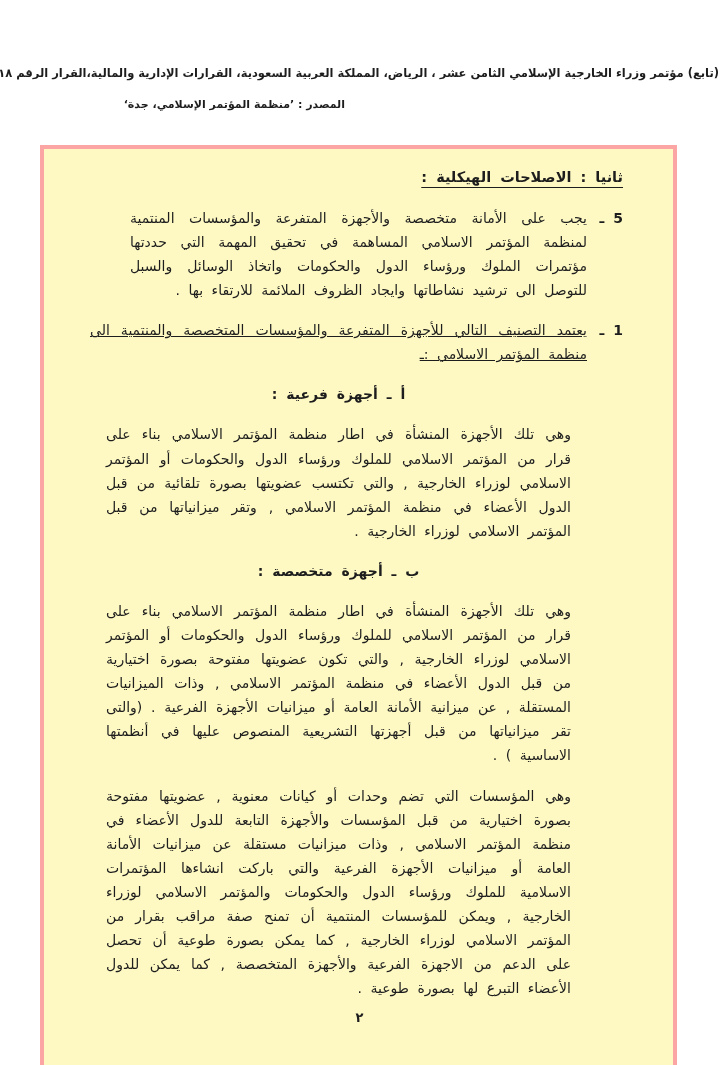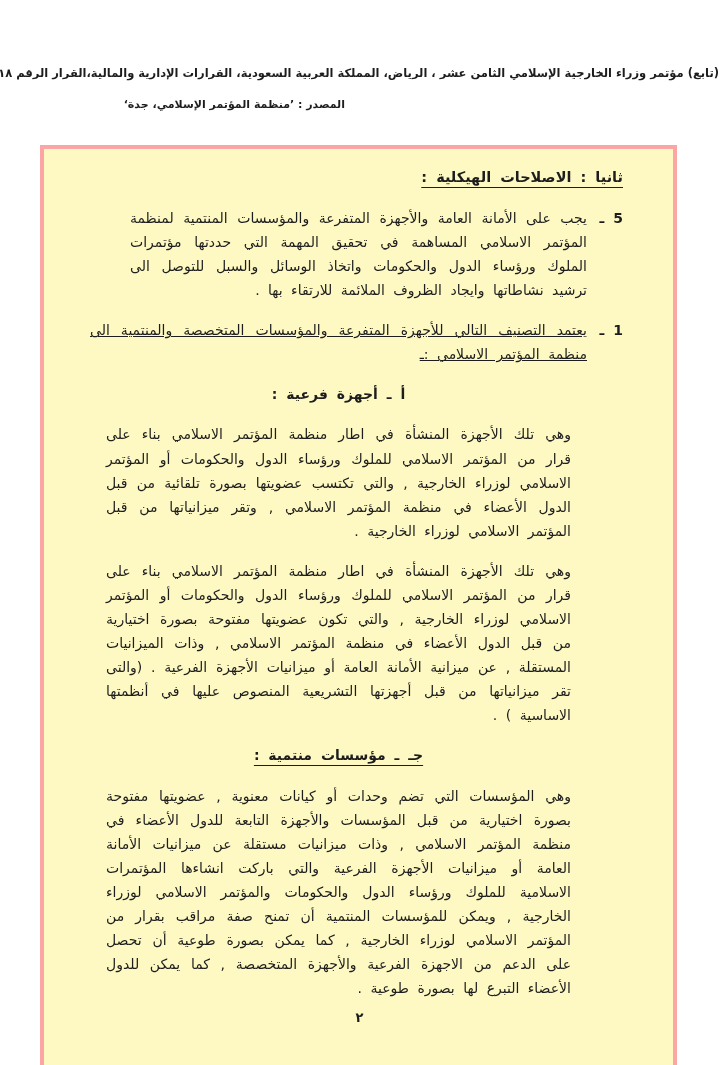--- a/index.html
+++ b/index.html
@@ -122,39 +122,39 @@
 
   <div class="header-source">المصدر :  ’منظمة المؤتمر الإسلامي، جدة‘</div>
 
   <div class="green-frame">
     <div class="content">
 
       <div class="section-title">ثانيا : الاصلاحات الهيكلية :</div>
 
       <div class="numbered-item">
         <span class="item-number">5 ـ</span>
-        <p class="item-text">يجب على الأمانة العامة والأجهزة المتفرعة والمؤسسات المنتمية لمنظمة المؤتمر الاسلامي المساهمة في تحقيق المهمة التي حددتها مؤتمرات الملوك ورؤساء الدول والحكومات واتخاذ الوسائل والسبل للتوصل الى ترشيد نشاطاتها وايجاد الظروف الملائمة للارتقاء بها .</p>
+        <p class="item-text">يجب على الأمانة متخصصة والأجهزة المتفرعة والمؤسسات المنتمية لمنظمة المؤتمر الاسلامي المساهمة في تحقيق المهمة التي حددتها مؤتمرات الملوك ورؤساء الدول والحكومات واتخاذ الوسائل والسبل للتوصل الى ترشيد نشاطاتها وايجاد الظروف الملائمة للارتقاء بها .</p>
       </div>
 
       <div class="numbered-item">
         <span class="item-number">1 ـ</span>
         <p class="item-text no-indent">يعتمد التصنيف التالي للأجهزة المتفرعة والمؤسسات المتخصصة والمنتمية الى منظمة المؤتمر الاسلامي :ـ</p>
       </div>
 
       <div class="subsection">
         <div class="sub-label">أ ـ  أجهزة فرعية :</div>
         <p class="sub-text">وهي تلك الأجهزة المنشأة في اطار منظمة المؤتمر الاسلامي بناء على قرار من المؤتمر الاسلامي للملوك ورؤساء الدول والحكومات أو المؤتمر الاسلامي لوزراء الخارجية , والتي تكتسب عضويتها بصورة تلقائية من قبل الدول الأعضاء في منظمة المؤتمر الاسلامي , وتقر ميزانياتها من قبل المؤتمر الاسلامي لوزراء الخارجية .</p>
       </div>
 
       <div class="subsection">
+        <div class="sub-label">ب ـ  أجهزة متخصصة :</div>
         <p class="sub-text">وهي تلك الأجهزة المنشأة في اطار منظمة المؤتمر الاسلامي بناء على قرار من المؤتمر الاسلامي للملوك ورؤساء الدول والحكومات أو المؤتمر الاسلامي لوزراء الخارجية , والتي تكون عضويتها مفتوحة بصورة اختيارية من قبل الدول الأعضاء في منظمة المؤتمر الاسلامي , وذات الميزانيات المستقلة , عن ميزانية الأمانة العامة أو ميزانيات الأجهزة الفرعية . (والتى تقر ميزانياتها من قبل أجهزتها التشريعية المنصوص عليها في أنظمتها الاساسية ) .</p>
       </div>
 
       <div class="subsection">
-        <div class="sub-label underlined">جـ ـ  مؤسسات منتمية :</div>
         <p class="sub-text">وهي المؤسسات التي تضم وحدات أو كيانات معنوية , عضويتها مفتوحة بصورة اختيارية من قبل المؤسسات والأجهزة التابعة للدول الأعضاء في منظمة المؤتمر الاسلامي , وذات ميزانيات مستقلة عن ميزانيات الأمانة العامة أو ميزانيات الأجهزة الفرعية والتي باركت انشاءها المؤتمرات الاسلامية للملوك ورؤساء الدول والحكومات والمؤتمر الاسلامي لوزراء الخارجية , ويمكن للمؤسسات المنتمية أن تمنح صفة مراقب بقرار من المؤتمر الاسلامي لوزراء الخارجية , كما يمكن بصورة طوعية أن تحصل على الدعم من الاجهزة الفرعية والأجهزة المتخصصة , كما يمكن للدول الأعضاء التبرع لها بصورة طوعية .</p>
       </div>
 
     </div>
   </div>
 
   <div class="page-number">٢</div>
 
 </div>
 

